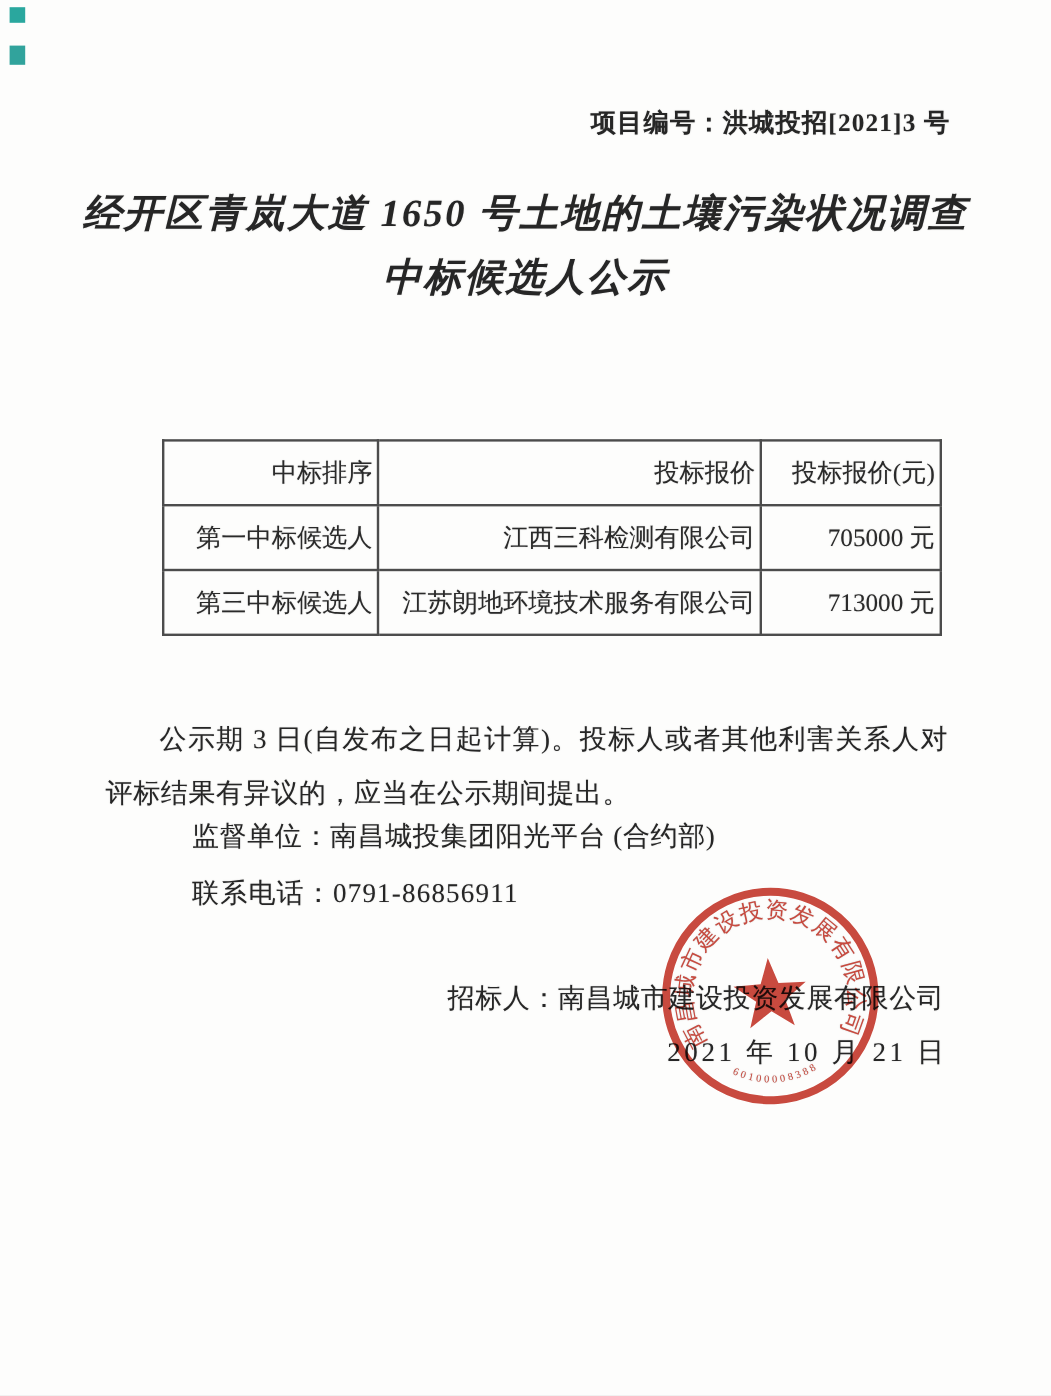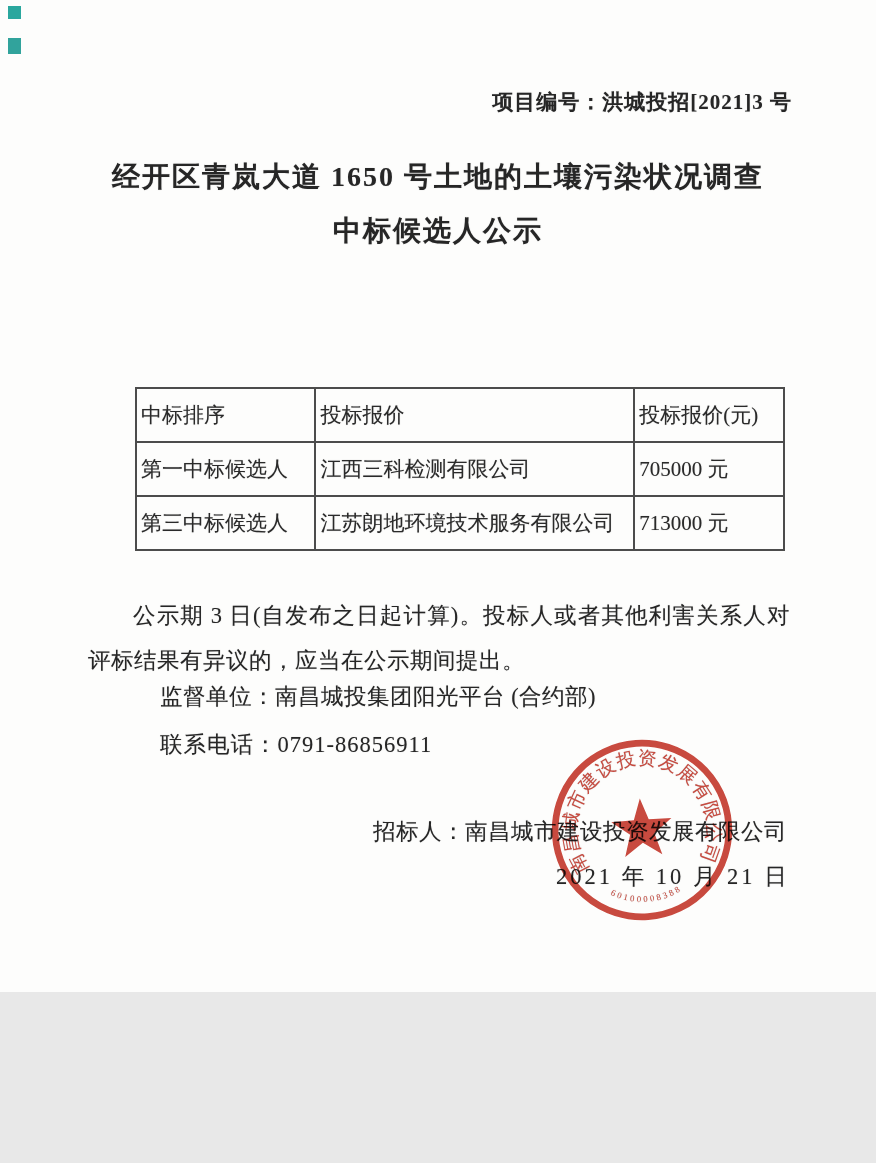--- a/index.html
+++ b/index.html
@@ -1,48 +1,48 @@
 <!DOCTYPE html>
 <html><head>
 <meta charset="utf-8">
 <style>
   html,body{margin:0;padding:0;background:#e8e8e8;}
   .page{
     position:relative;
-    width:876px;height:992px;
+    width:876px;height:1163px;
     margin:0 auto;
     background:#fdfdfc;
     overflow:hidden;
     font-family:"Liberation Serif","DejaVu Serif",serif;
     color:#262626;
     text-shadow:0 0 1px rgba(70,70,70,.35);
   }
   .artifact{position:absolute;left:8px;width:13px;background:#2aa79e;}
   .artifact.a1{top:6px;height:13px;}
   .artifact.a2{top:38px;height:16px;background:#31a39c;}
   .project-no{
     position:absolute;top:88px;right:84px;
     font-size:21px;font-weight:bold;letter-spacing:1px;
   }
   .title{
     position:absolute;top:150px;left:0;right:0;
-    text-align:center;font-size:28px;font-weight:bold;
-    line-height:54px;letter-spacing:2px;
+    text-align:center;font-size:32px;font-weight:bold;
+    line-height:54px;letter-spacing:2px;font-style:italic;
   }
   .para{
     position:absolute;left:88px;width:702px;
     font-size:22.5px;line-height:45px;letter-spacing:.5px;
     text-align:justify;text-indent:2em;
   }
   .para.intro{top:248px;}
   .para.notice{top:593px;}
   table.bids{
-    position:absolute;top:387px;left:135px;
+    position:absolute;top:366px;left:135px;
     width:650px;border-collapse:collapse;
-    font-size:21px;text-align:left;
+    font-size:21px;text-align:right;
     color:#2a2a2a;
   }
   table.bids th,table.bids td{
     border:2px solid #4c4c4c;
     font-weight:normal;
     height:52px;padding:0 4px;
   }
   .col-rank{width:180px;}
   .col-name{width:320px;}
   .col-price{width:150px;}

